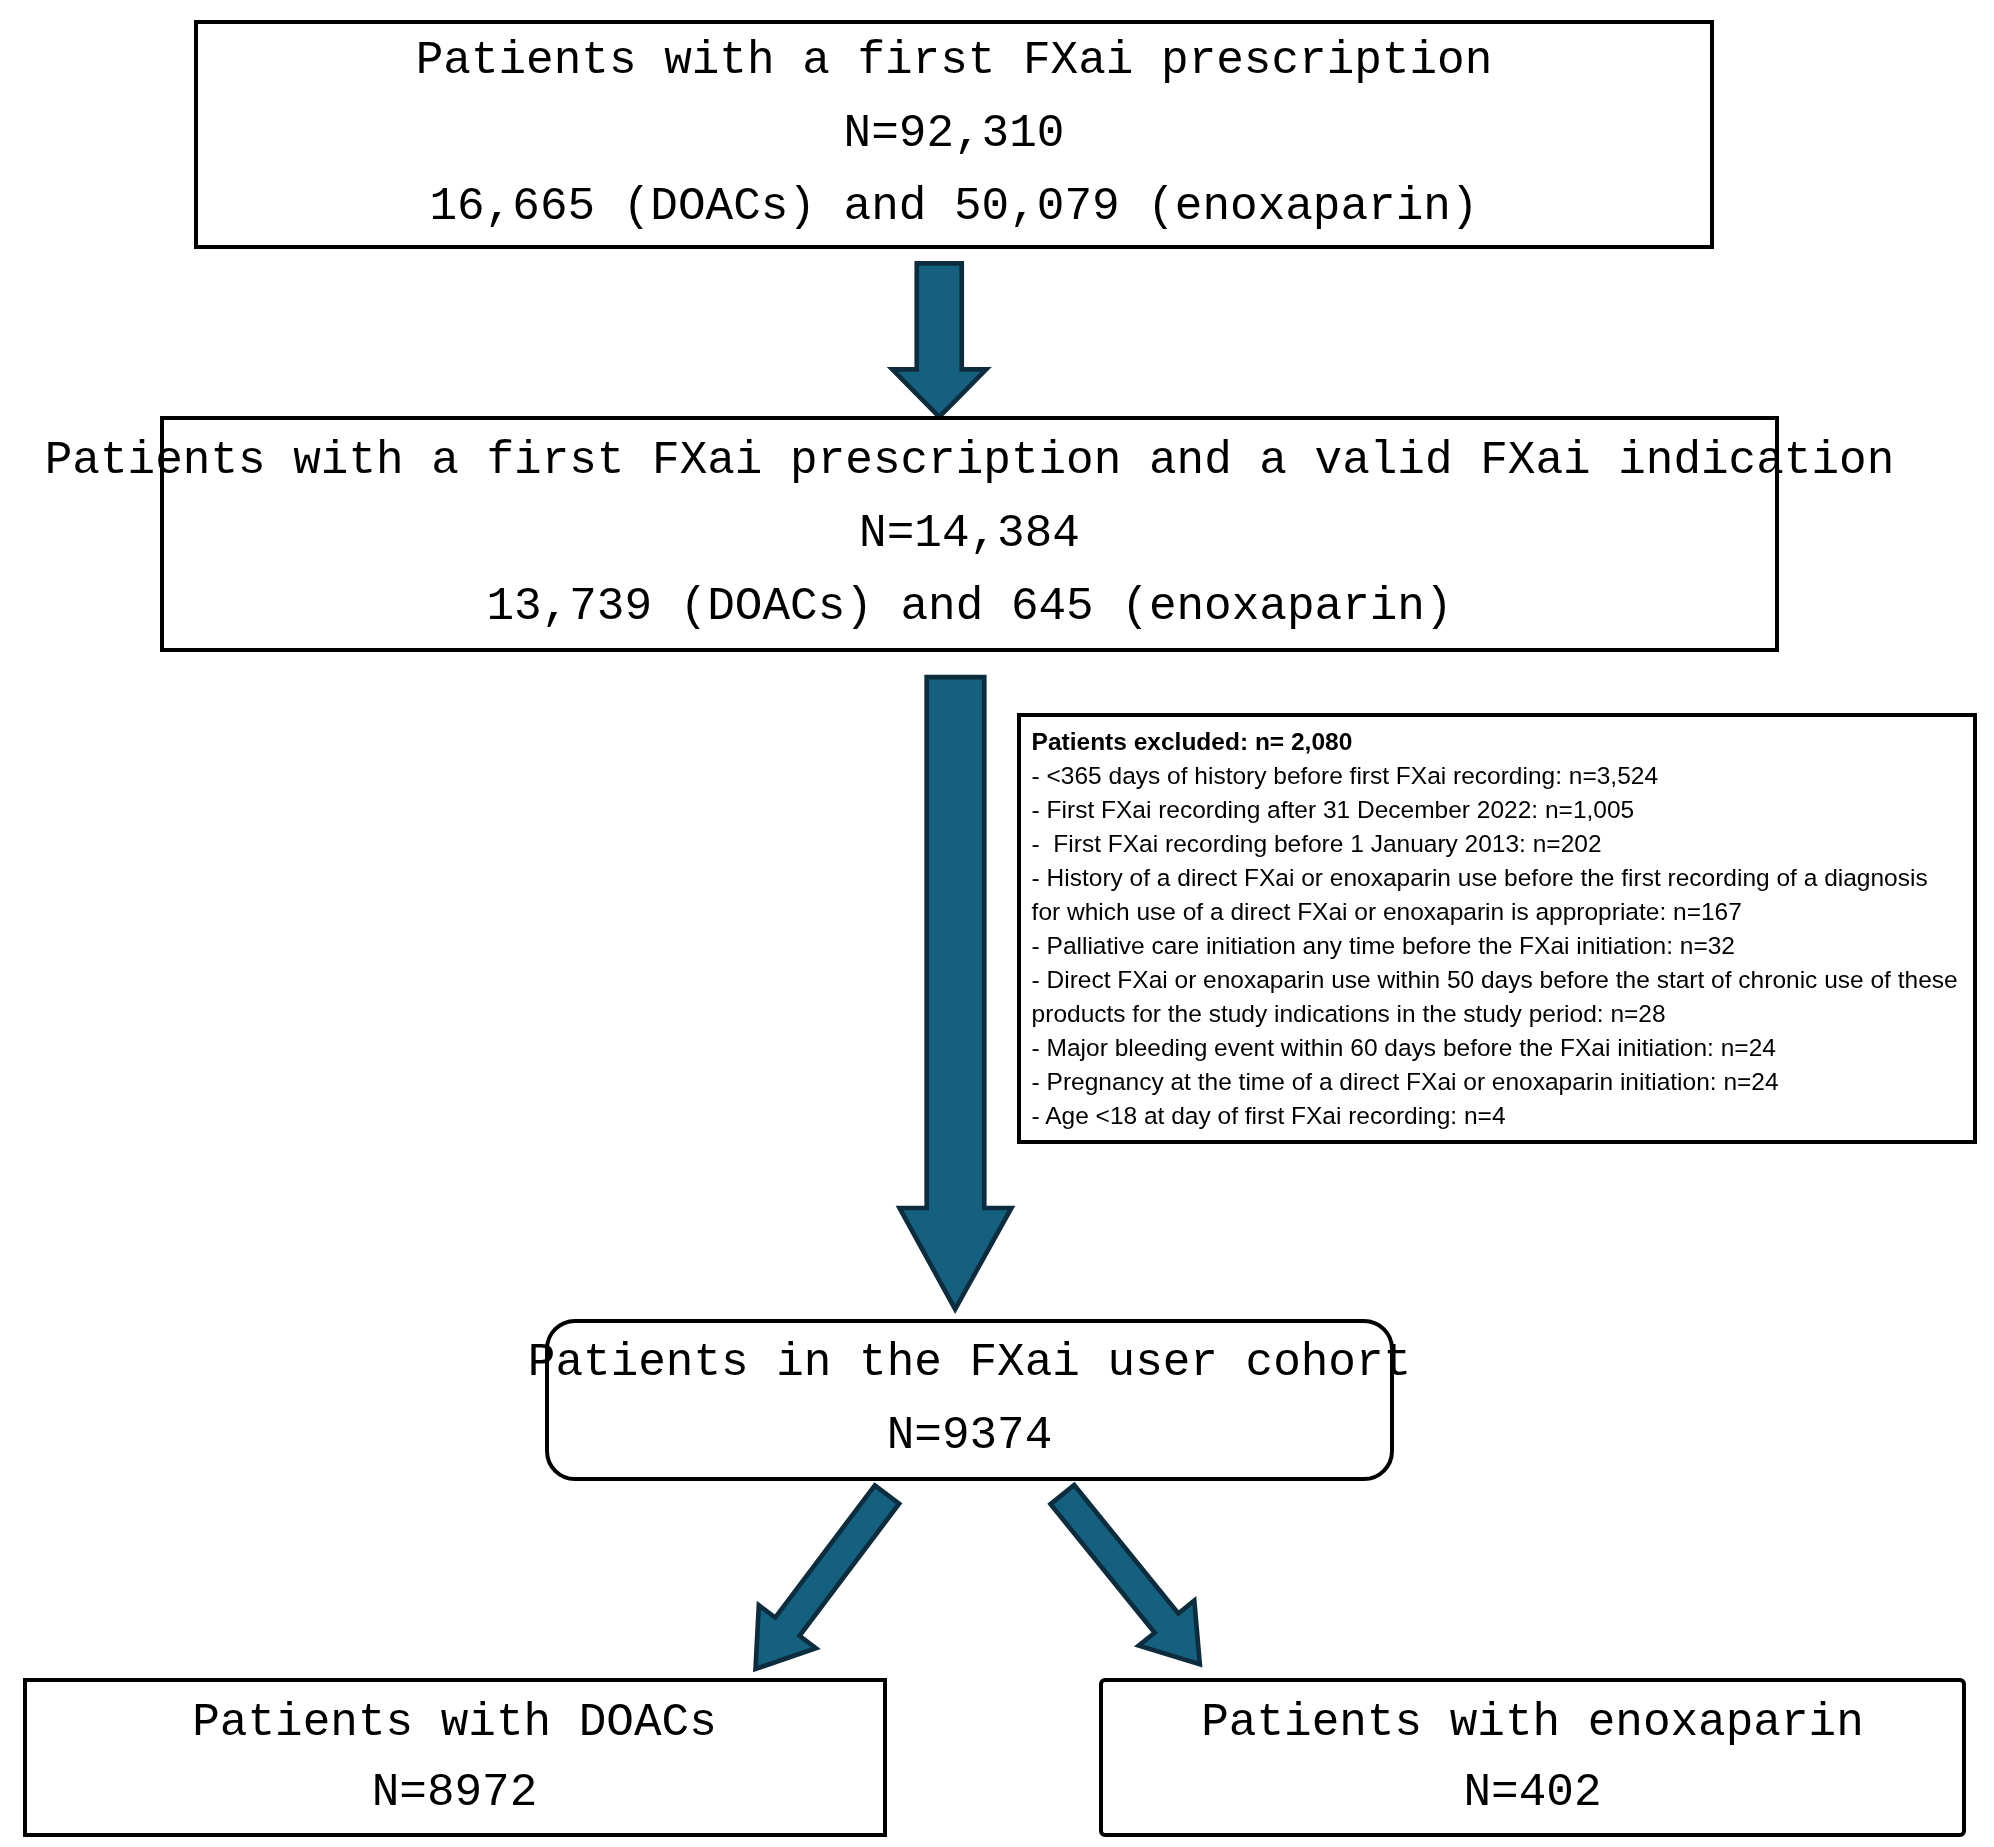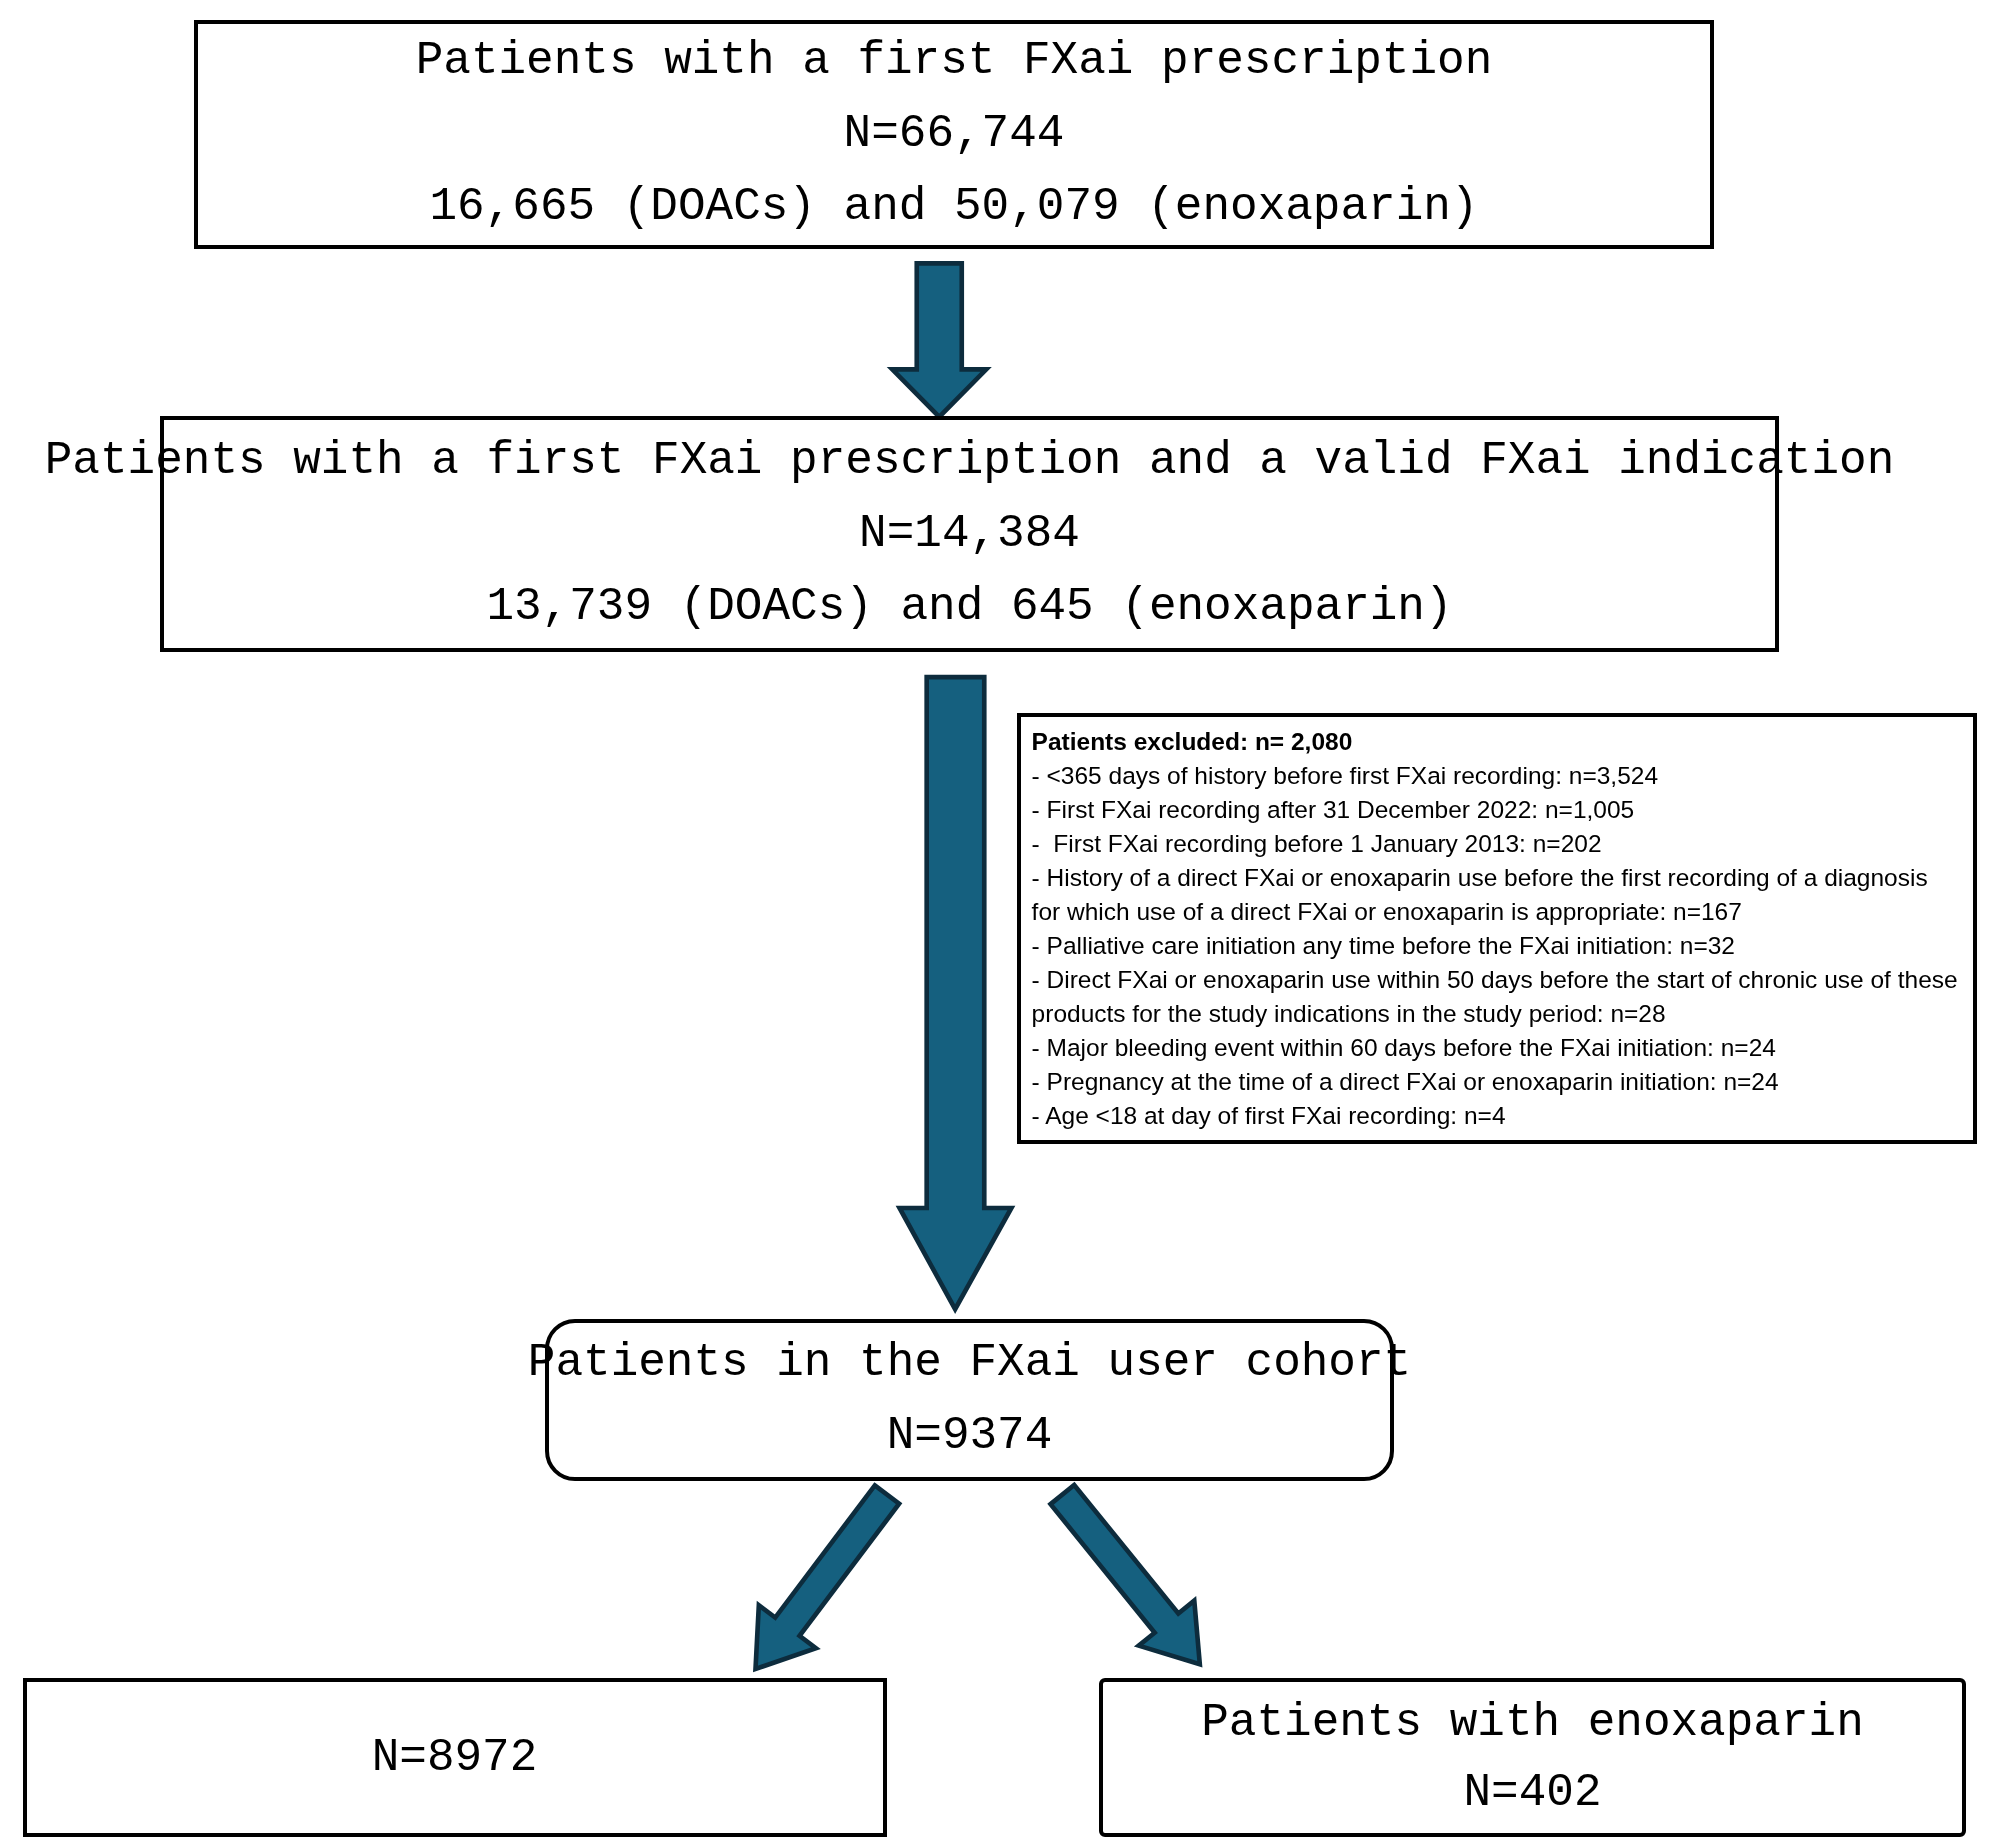--- a/index.html
+++ b/index.html
@@ -81,21 +81,21 @@
 
     <polygon points="1400,1023 1487,1023 1487,1825 1528,1825 1443,1978 1359,1825 1400,1825" fill="#15607f" stroke="#0d2c3d" stroke-width="7" stroke-linejoin="miter"></polygon>
 
     <polygon points="-23,0 23,0 23,250 54,250 0,330 -54,250 -23,250" transform="translate(1340,2258) rotate(37)" fill="#15607f" stroke="#0d2c3d" stroke-width="7" stroke-linejoin="miter"></polygon>
 
     <polygon points="-23,0 23,0 23,250 54,250 0,330 -54,250 -23,250" transform="translate(1605,2258) rotate(-39)" fill="#15607f" stroke="#0d2c3d" stroke-width="7" stroke-linejoin="miter"></polygon>
   </svg>
 
   <div id="box1" class="flow-box">
     <div class="box-line">Patients with a first FXai prescription</div>
-    <div class="box-line">N=66,744</div>
+    <div class="box-line">N=92,310</div>
     <div class="box-line">16,665 (DOACs) and 50,079 (enoxaparin)</div>
   </div>
 
   <div id="box2" class="flow-box">
     <div class="box-line">Patients with a first FXai prescription and a valid FXai indication</div>
     <div class="box-line">N=14,384</div>
     <div class="box-line">13,739 (DOACs) and 645 (enoxaparin)</div>
   </div>
 
   <div id="excluded-box">
@@ -112,20 +112,21 @@
         <div class="excl-item">- Age &lt;18 at day of first FXai recording: n=4</div>
       </div>
   </div>
 
   <div id="box3" class="flow-box">
     <div class="box-line">Patients in the FXai user cohort</div>
     <div class="box-line">N=9374</div>
   </div>
 
   <div id="box4" class="flow-box">
+    <div class="box-line">Patients with DOACs</div>
     <div class="box-line">N=8972</div>
   </div>
 
   <div id="box5" class="flow-box">
     <div class="box-line">Patients with enoxaparin</div>
     <div class="box-line">N=402</div>
   </div>
 
 </div>
 

